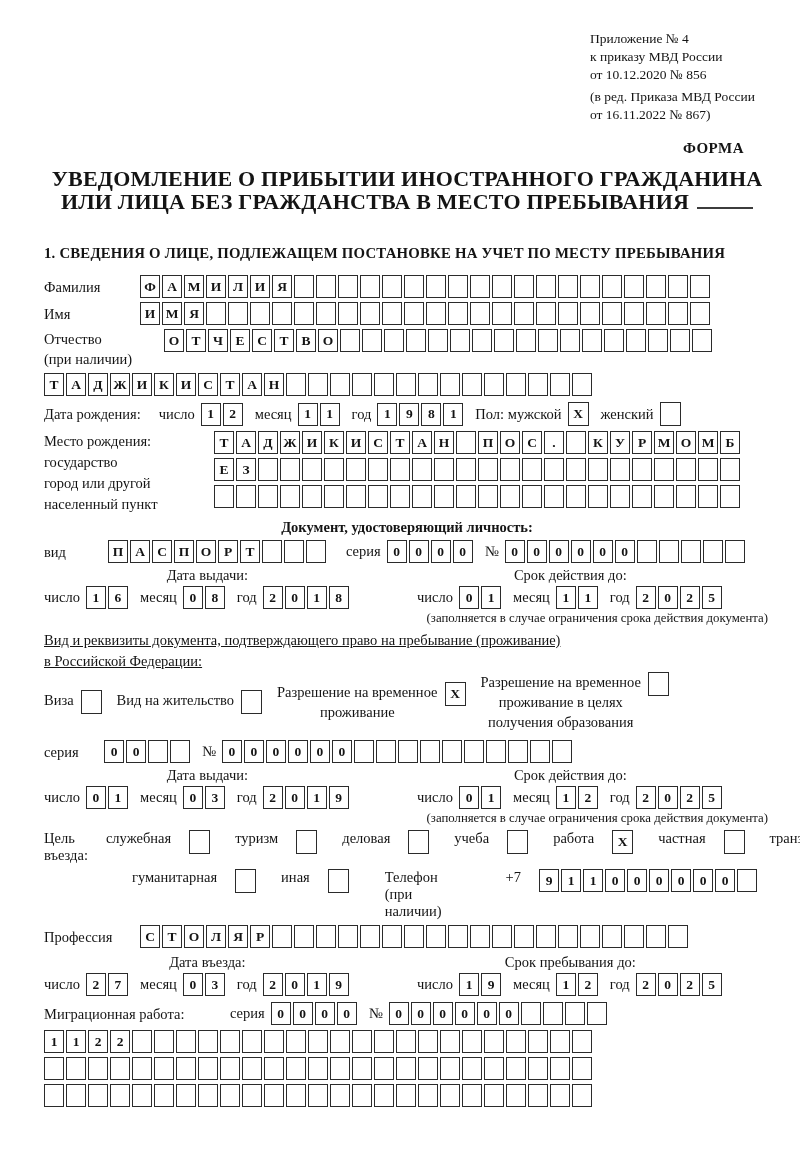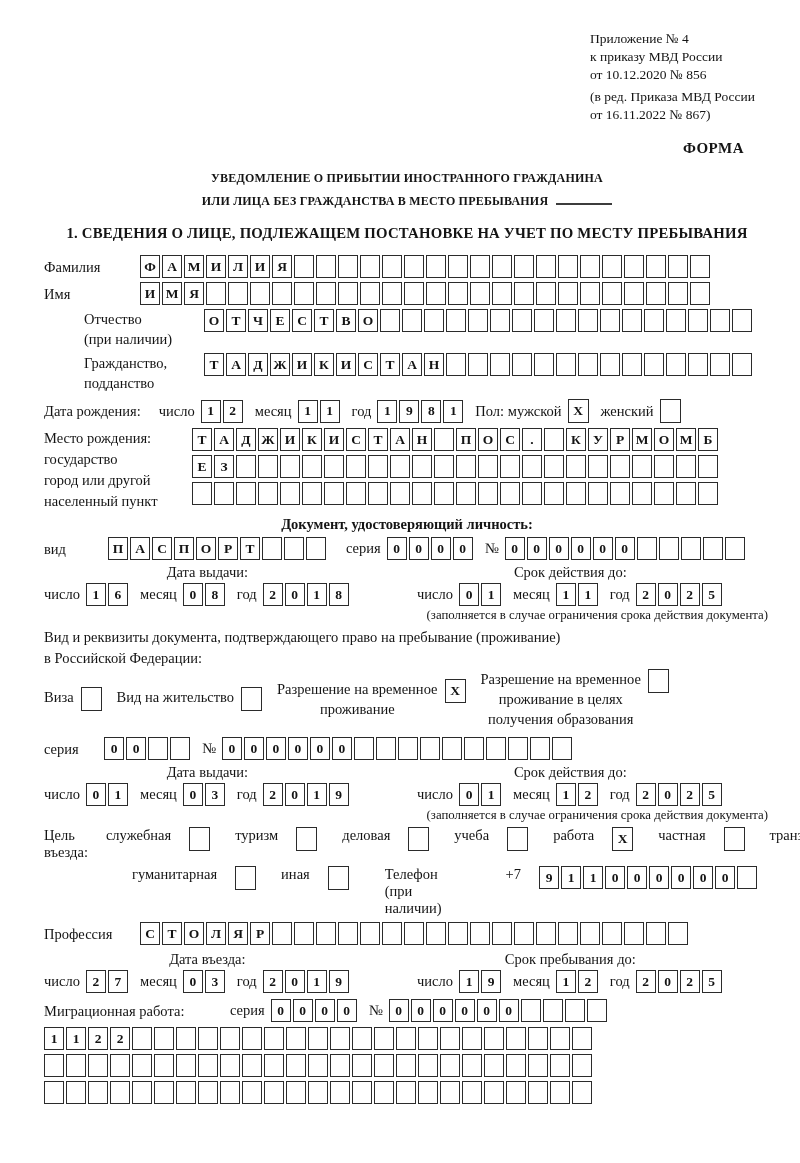--- a/index.html
+++ b/index.html
@@ -12,33 +12,33 @@
   .page { padding: 30px 30px 0 44px; }
 
   .prelines { white-space: pre-line; }
 
   
   .hdr-block { margin-left: 546px; width: 230px; font-size: 13.5px; line-height: 18px; }
   .hdr-block .edition { margin-top: 4px; }
   .forma { text-align: right; font-weight: bold; margin-top: 16px; font-size: 15px; padding-right: 26px; letter-spacing: .5px; }
 
   
-  .title { text-align: center; font-weight: bold; font-size: 12px; line-height: 23px; margin-top: 10px; letter-spacing: .2px; }
+  .title { text-align: center; font-weight: bold; font-size: 22px; line-height: 23px; margin-top: 10px; letter-spacing: .2px; }
   .title-underline { display: inline-block; width: 56px; border-bottom: 2.5px solid #3c3c3c; margin-left: 8px; height: 12px; }
 
-  .sec-heading { text-align: center; font-weight: bold; font-size: 14.8px; margin-top: 12px; letter-spacing: .2px; }
+  .sec-heading { font-weight: bold; font-size: 14.8px; margin-top: 32px; letter-spacing: .2px; }
 
   .form { margin-top: 13px; }
 
   
   .row { display: flex; align-items: center; margin-bottom: 4px; }
   .row.top { align-items: flex-start; }
   .lbl { margin-right: 8px; line-height: 20px; }
   .w88 { width: 88px; flex: none; }
-  .w112 { width: 112px; flex: none; margin-left: 40px; }
+  .w112 { width: 112px; flex: none; }
   .w148 { width: 148px; flex: none; }
 
   
   .cells { display: inline-flex; flex: none; }
   .cell {
     display: inline-flex; width: 20px; height: 23px; flex: none;
     border: 1.6px solid #2b2b2b; margin-right: 2px;
     align-items: center; justify-content: center;
     font-size: 13.5px; font-weight: bold; background: #fff;
   }
@@ -49,21 +49,21 @@
 
   
   .datecols { display: flex; margin-bottom: 2px; }
   .datecol-l { width: 45%; flex: none; }
   .datecol-r { width: 55%; flex: none; }
   .datehead { text-align: center; margin-bottom: 2px; }
   .daterow { display: flex; align-items: center; }
   .note { font-size: 12.8px; text-align: right; padding-right: 2px; margin-top: 2px; margin-bottom: 4px; }
 
   
-  .split { display: flex; align-items: flex-start; margin-bottom: 4px; }
+  .split { display: flex; align-items: flex-start; margin-bottom: 4px; gap: 22px; }
   .split .rows .cells { display: flex; margin-bottom: 4px; }
   .lbl-col { line-height: 21px; }
 
   .doc-heading { text-align: center; font-weight: bold; font-size: 14.5px; margin: 2px 0 4px 0; }
 
   
   .opts { display: flex; align-items: center; margin: 0 0 8px 0; }
   .opt { display: flex; align-items: flex-start; margin-right: 13px; }
   .opt .olbl { margin-right: 7px; line-height: 20px; text-align: center; }
   .opt:last-child { margin-right: 0; }
@@ -190,22 +190,20 @@
           <span class="cell"></span>
           <span class="cell"></span>
           <span class="cell"></span>
           <span class="cell"></span>
           <span class="cell"></span>
           <span class="cell"></span>
         </span>
     </div>
 
     <div class="row top">
-      <span class="lbl w112 prelines">Гражданство,
-подданство</span>
       <span class="cells">
           <span class="cell">Т</span>
           <span class="cell">А</span>
           <span class="cell">Д</span>
           <span class="cell">Ж</span>
           <span class="cell">И</span>
           <span class="cell">К</span>
           <span class="cell">И</span>
           <span class="cell">С</span>
           <span class="cell">Т</span>
@@ -424,21 +422,21 @@
               <span class="cell">2</span>
               <span class="cell">0</span>
               <span class="cell">2</span>
               <span class="cell">5</span>
             </span>
         </div>
       </div>
     </div>
     <div class="note">(заполняется в случае ограничения срока действия документа)</div>
 
-    <div class="prelines" style="line-height:21px;margin-top:2px;">Вид и реквизиты документа, подтверждающего право на пребывание (проживание)
+    <div class="prelines" style="line-height:21px;margin-top:2px;text-decoration:underline;">Вид и реквизиты документа, подтверждающего право на пребывание (проживание)
 в Российской Федерации:</div>
 
     <div class="opts">
       <div class="opt">
         <span class="olbl">Виза</span>
         <span class="cells checkbox">
             <span class="cell"></span>
           </span>
       </div>
       <div class="opt">

